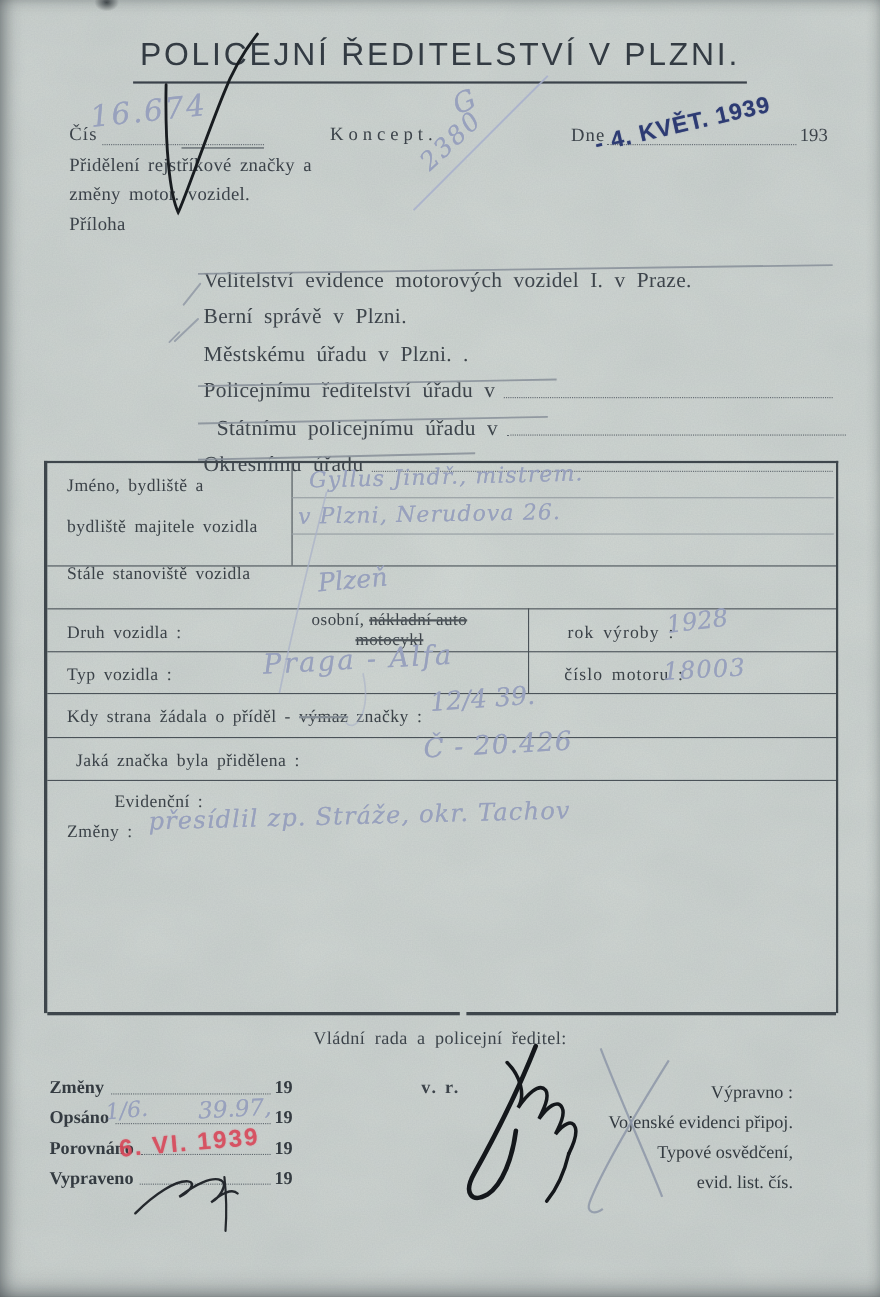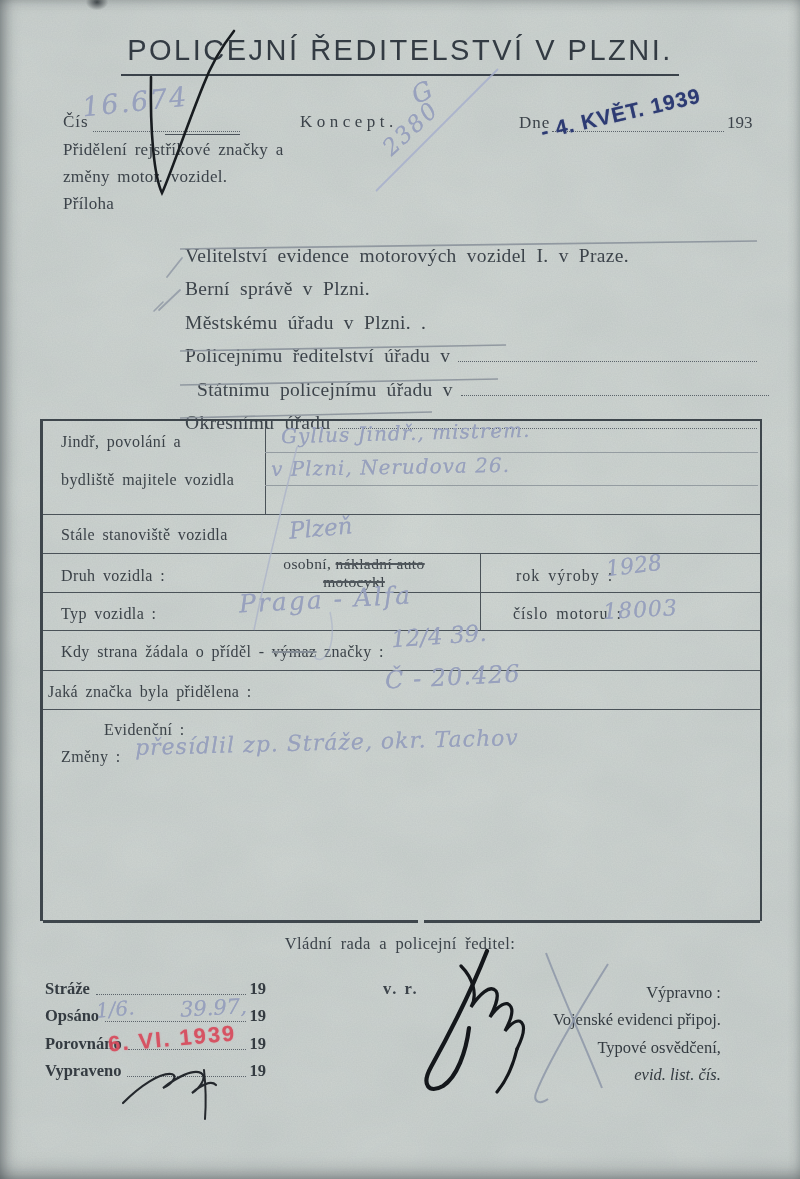--- a/index.html
+++ b/index.html
@@ -73,21 +73,21 @@
   .frow .leader{flex:1;border-bottom:1.6px dotted #5c646b;margin:0 4px 4px 6px;}
   .fr1{top:979px;} .fr2{top:1006px;} .fr3{top:1034px;} .fr4{top:1061px;}
   .h-opsano1{left:96px;top:997px;font-size:20px;transform:rotate(-5deg);}
   .h-opsano2{left:180px;top:996px;font-size:21px;transform:rotate(-3deg);}
   .stamp-red{left:108px;top:1026px;transform:rotate(-5deg);
       font-family:"Liberation Sans",sans-serif;font-weight:700;font-size:22px;letter-spacing:2px;
       color:#d8495b;opacity:.92;text-shadow:0 0 1.3px rgba(216,73,91,.65);white-space:nowrap;}
   .vr{left:383px;top:979px;font-size:16.5px;font-weight:600;letter-spacing:2px;}
   .rcol{position:absolute;left:553px;top:979px;font-size:16.5px;line-height:27.4px;
         color:#343b41;white-space:nowrap;text-align:right;}
-  .rcol .indent{margin-left:14px;font-style:italic;}
+  .rcol .indent{margin-left:14px;}
   .strokes{position:absolute;left:0;top:0;pointer-events:none;}
 </style>
 </head>
 <body>
 
 <div class="page">
 
   <svg class="grain" width="800" height="1179" aria-hidden="true">
     <filter id="g1">
         <feTurbulence type="fractalNoise" baseFrequency="0.8" numOctaves="2" seed="7"></feTurbulence>
@@ -140,29 +140,29 @@
     <span>Státnímu policejnímu úřadu v</span>
     <span class="leader"></span>
   </div>
   <div class="arow a6">
     <span>Okresnímu úřadu</span>
     <span class="leader"></span>
   </div>
 
   <div class="abs table">
     <span class="vl" style="left:222px;top:0;height:93px;"></span>
-    <span class="tlbl" style="left:18px;top:12px;">Jindř, povolání a</span>
+    <span class="tlbl" style="left:18px;top:12px;">Jméno, bydliště a</span>
     <span class="tlbl" style="left:18px;top:50px;">bydliště majitele vozidla</span>
     <span class="fl" style="left:222px;right:2px;top:31px;"></span>
     <span class="fl" style="left:222px;right:2px;top:64px;"></span>
     <span class="abs hand h-owner1">Gyllus Jindř., mistrem.</span>
     <span class="abs hand h-owner2">v Plzni, Nerudova 26.</span>
     <span class="hl" style="top:93px;"></span>
 
-    <span class="tlbl" style="left:18px;top:105px;text-align:right;">Stále stanoviště vozidla</span>
+    <span class="tlbl" style="left:18px;top:92px;text-align:right;">Stále stanoviště vozidla</span>
     <span class="abs hand h-station">Plzeň</span>
     <span class="hl" style="top:132px;"></span>
 
     <span class="tlbl" style="left:18px;top:146px;">Druh vozidla :</span>
     <div class="druh-opts">
       <div>
         <span>osobní,</span>
         <span class="struck-dark">nákladní auto</span>
       </div>
       <div><span class="struck-dark">motocykl</span></div>
@@ -177,36 +177,36 @@
     <span class="tlbl" style="left:470px;top:184px;letter-spacing:1px;">číslo motoru :</span>
     <span class="abs hand h-motor">18003</span>
     <span class="hl" style="top:209px;"></span>
 
     <span class="tlbl" style="left:18px;top:222px;">
       <span>Kdy strana žádala o příděl - </span><span class="struck-grey">výmaz</span><span> značky :</span>
     </span>
     <span class="abs hand h-kdy">12/4 39.</span>
     <span class="hl" style="top:249px;"></span>
 
-    <span class="tlbl" style="left:5px;top:262px;">Jaká značka byla přidělena :</span>
+    <span class="tlbl" style="left:26px;top:262px;">Jaká značka byla přidělena :</span>
     <span class="abs hand h-znacka">Č - 20.426</span>
     <span class="hl" style="top:288px;"></span>
 
     <span class="tlbl" style="left:18px;top:300px;margin-left:43px;">Evidenční :</span>
     <span class="tlbl" style="left:18px;top:327px;">Změny :</span>
     <span class="abs hand h-zmeny">přesídlil zp. Stráže, okr. Tachov</span>
 
     <span class="tbot tbot1"></span>
     <span class="tbot tbot2"></span>
   </div>
 
   <div class="abs print director">Vládní rada a policejní ředitel:</div>
 
   <div class="frow fr1">
-    <span>Stráže</span>
+    <span>Změny</span>
     <span class="leader"></span>
     <span>19</span>
   </div>
   <div class="frow fr2">
     <span>Opsáno</span>
     <span class="leader"></span>
     <span>19</span>
   </div>
   <div class="frow fr3">
     <span>Porovnáno</span>

